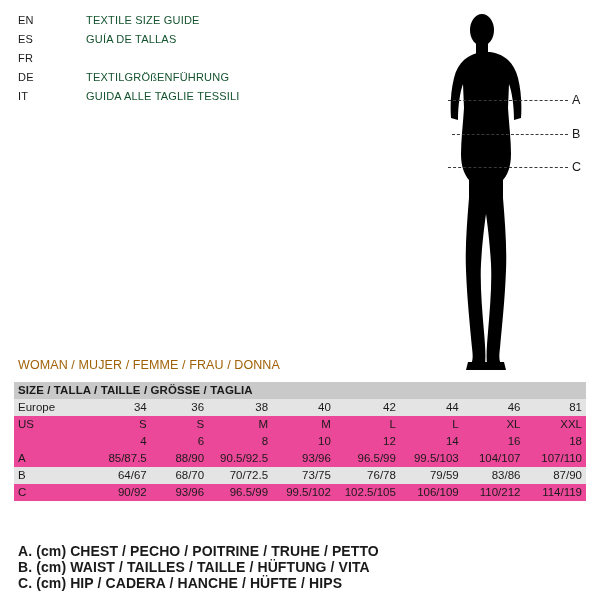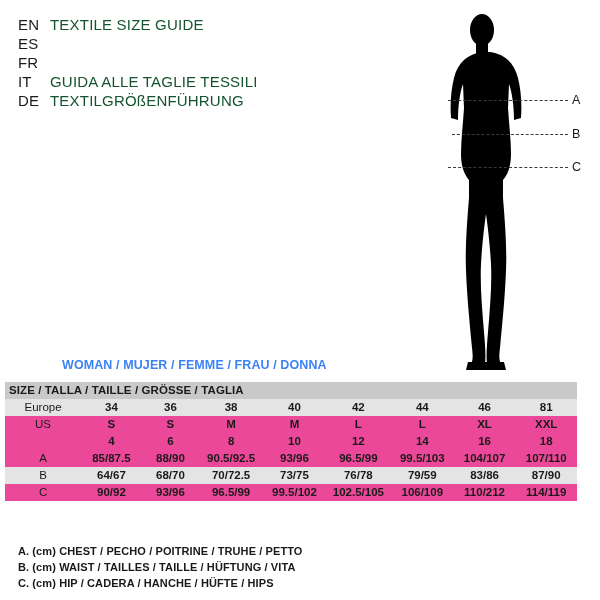--- a/index.html
+++ b/index.html
@@ -20,24 +20,25 @@
 
   
   .lang-block {
     position: absolute;
     left: 18px;
     top: 14px;
     width: 300px;
   }
   .lang-row {
     display: flex;
-    align-items: flex-end;
+    align-items: flex-start;
     height: 19px;
-    font-size: 15px;
+    font-size: 11px;
     letter-spacing: 0.2px;
+    gap: 36px;
   }
   .lang-code {
     width: 32px;
     flex: 0 0 32px;
     color: #1a1a1a;
   }
   .lang-text {
     color: #14532d;
   }
 
@@ -65,30 +66,29 @@
     color: #1a1a1a;
     font-family: "Liberation Sans", sans-serif;
   }
 
   
   .woman-heading {
     position: absolute;
     left: 18px;
     top: 358px;
     font-size: 12.5px;
-    font-weight: bold;
+    font-weight: normal;
     letter-spacing: 0.1px;
-    color: #3b82f6;
-    margin-left: 44px;
+    color: #a16207;
   }
 
   
   .table-wrap {
     position: absolute;
-    left: 5px;
+    left: 14px;
     top: 382px;
     width: 572px;
   }
   table.size-table {
     border-collapse: collapse;
     width: 572px;
     font-size: 11.5px;
     color: #1a1a1a;
   }
   table.size-table td {
@@ -99,59 +99,60 @@
   tr.head-row td {
     background: #c9c9c9;
     font-weight: bold;
     font-size: 11.5px;
     letter-spacing: 0.1px;
   }
   tr.shade td { background: #e4e4e4; }
   tr.plain td { background: #ec4899; }
   td.label-col {
     width: 92px;
-    text-align: center;
+    text-align: left;
     padding-left: 6px;
   }
-  td.val { text-align: center; width: 68px; font-weight: bold; }
+  td.val { text-align: right; width: 68px; }
 
   
   .legend {
     position: absolute;
     left: 18px;
     top: 543px;
-    font-size: 11px;
+    font-size: 14px;
     font-weight: bold;
     color: #1a1a1a;
   }
   .legend div { height: 16px; line-height: 16px; letter-spacing: 0.1px; }
 </style>
 </head>
 <body>
 
 <div class="page">
 
   <div class="lang-block">
     <div class="lang-row">
       <span class="lang-code">EN</span>
       <span class="lang-text">TEXTILE SIZE GUIDE</span>
     </div>
     <div class="lang-row">
       <span class="lang-code">ES</span>
+      <span class="lang-text">GUÍA DE TALLAS</span>
     </div>
     <div class="lang-row">
       <span class="lang-code">FR</span>
+    </div>
+    <div class="lang-row">
+      <span class="lang-code">DE</span>
+      <span class="lang-text">TEXTILGRÖßENFÜHRUNG</span>
     </div>
     <div class="lang-row">
       <span class="lang-code">IT</span>
       <span class="lang-text">GUIDA ALLE TAGLIE TESSILI</span>
-    </div>
-    <div class="lang-row">
-      <span class="lang-code">DE</span>
-      <span class="lang-text">TEXTILGRÖßENFÜHRUNG</span>
     </div>
   </div>
 
   <div class="figure-wrap">
     <svg class="silhouette" width="170" height="370" viewBox="0 0 170 370">
       <g fill="#000000">
 
         <ellipse cx="62" cy="22" rx="12" ry="16"></ellipse>
 
         <rect x="56" y="34" width="12" height="12"></rect>

